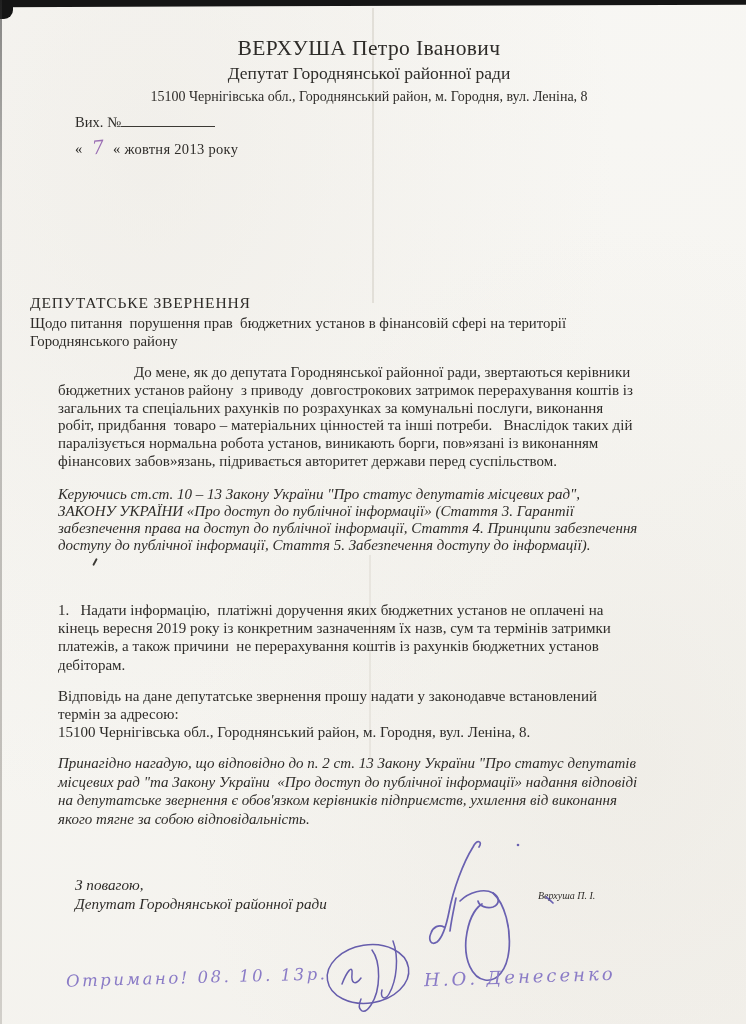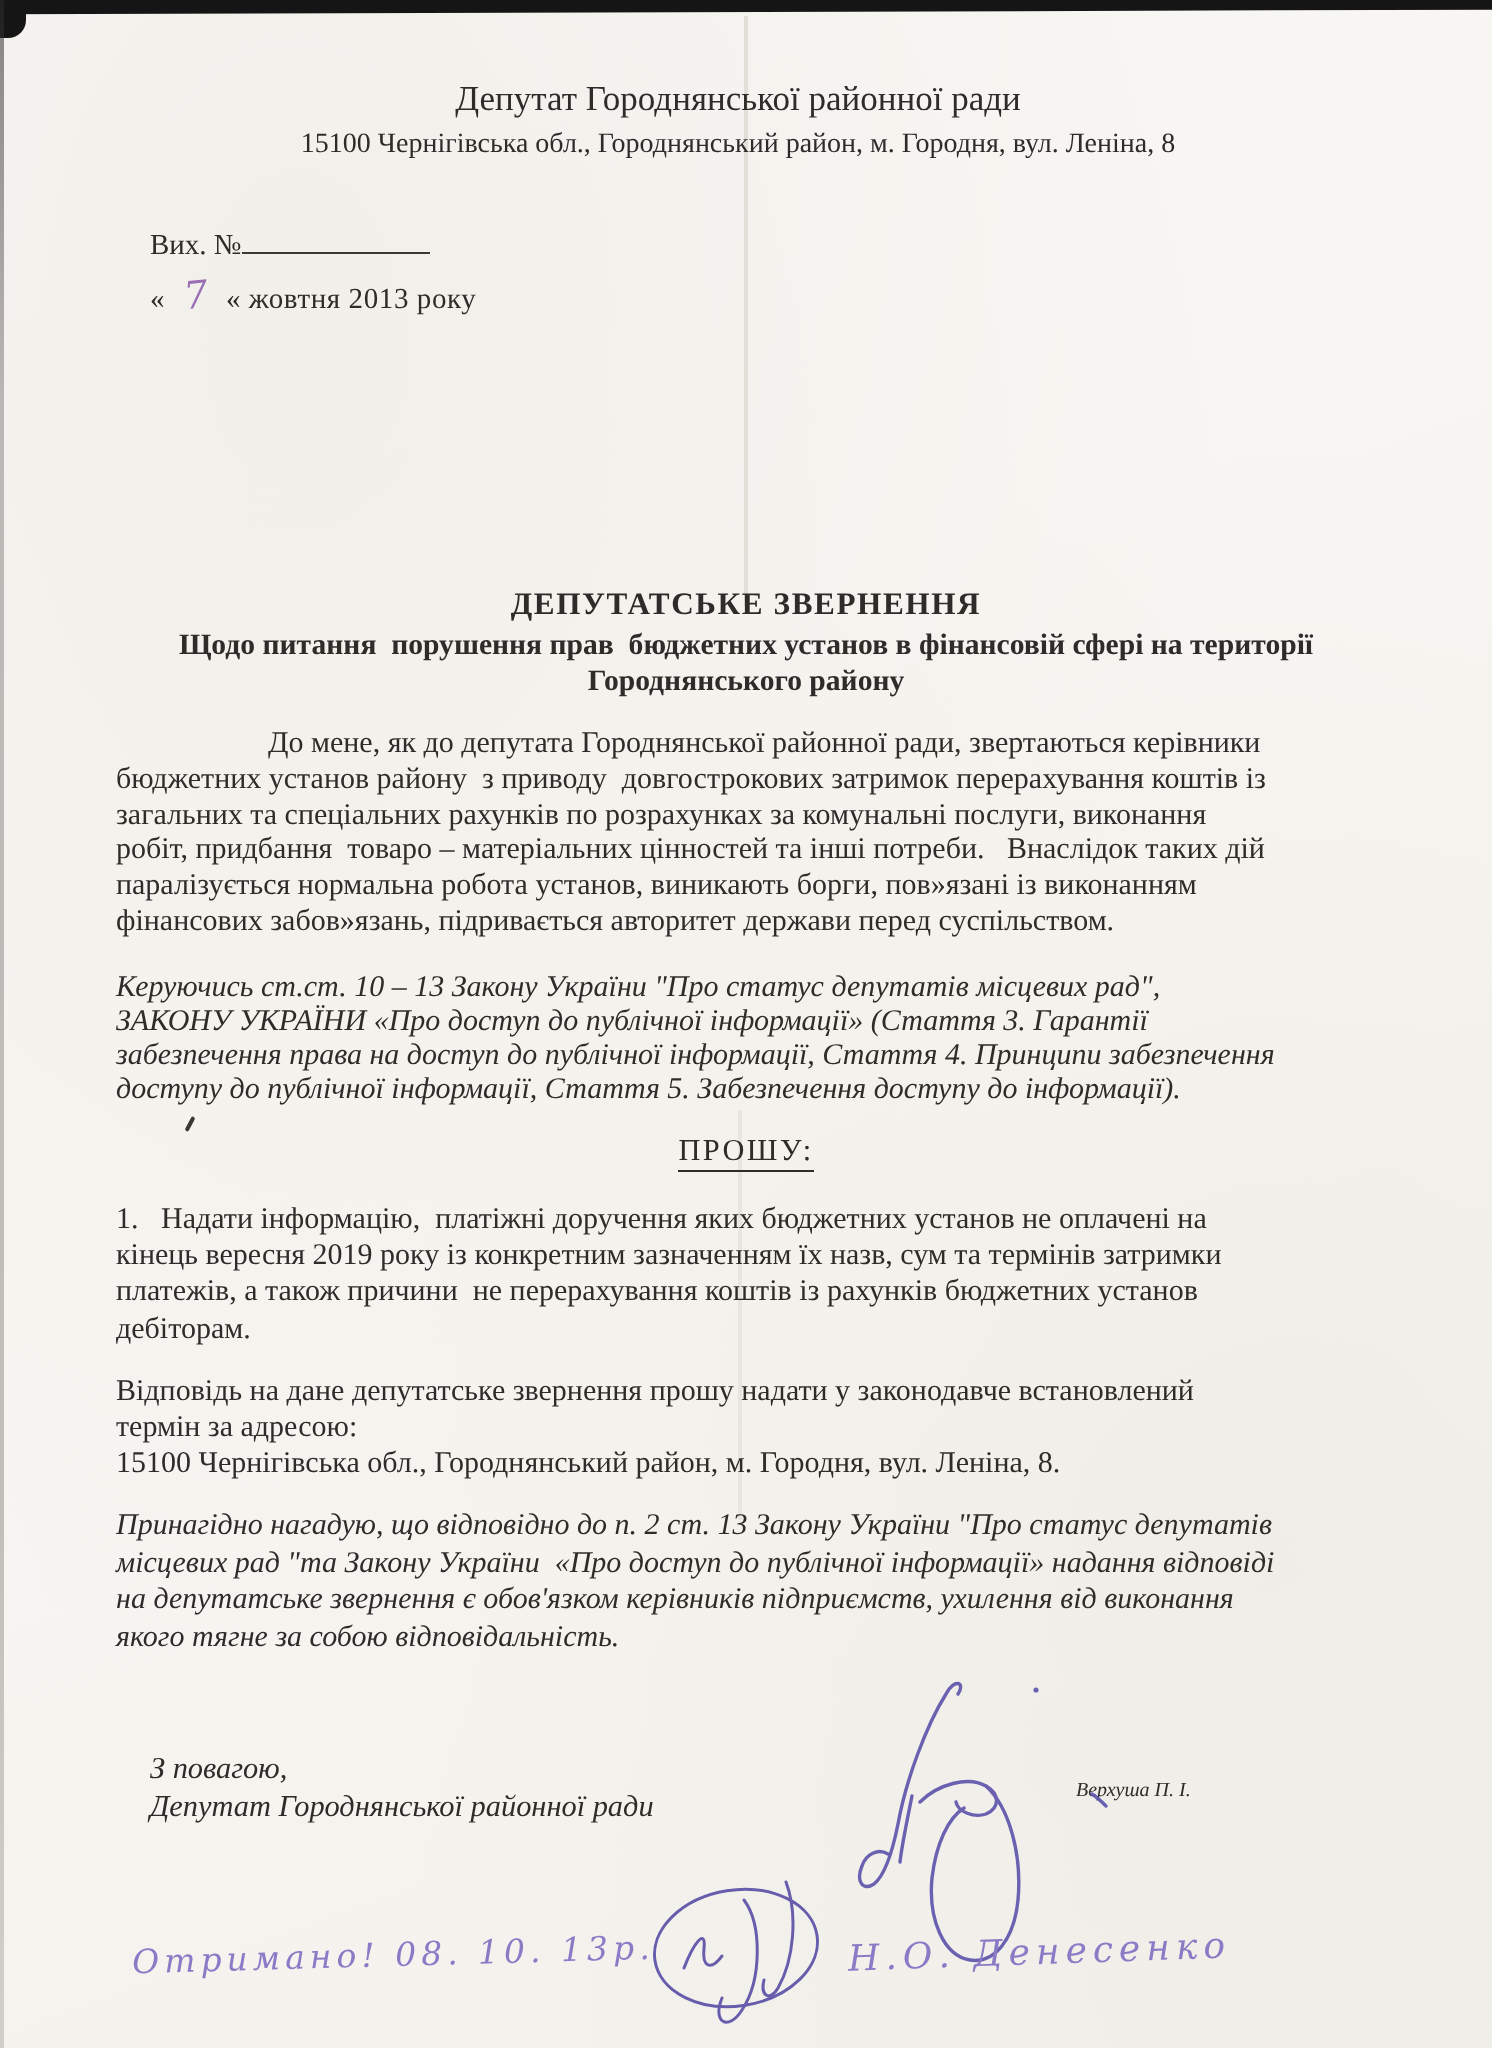--- a/index.html
+++ b/index.html
@@ -22,21 +22,21 @@
   .sender-name{font-size:21.5px;letter-spacing:.4px;}
   .sender-role{font-size:17.5px;margin-top:4px;}
   .sender-address{font-size:14px;margin-top:5px;}
   .sender-contacts{font-size:14px;margin-top:2px;display:inline-block;border-bottom:1.2px solid #3b3934;padding:0 10px 1px 6px;}
   .ref-block{position:absolute;left:75px;top:113px;font-size:14.5px;}
   .blank-line{display:inline-block;width:94px;border-bottom:1.2px solid #3b3934;height:13px;vertical-align:baseline;}
   .date-line{margin-top:5px;letter-spacing:.3px;}
   .handwritten-day{display:inline-block;color:#9b6fb4;font-size:19px;font-style:italic;transform:rotate(-6deg);margin:0 9px;font-family:"DejaVu Serif",serif;}
   .recipient-block{position:absolute;left:361px;top:143px;font-size:14.8px;line-height:17.6px;white-space:pre-line;}
   .recipient-address{position:absolute;left:361px;top:210px;font-size:14.8px;line-height:17.6px;white-space:pre-line;}
-  .doc-title{position:absolute;top:294px;left:30px;right:30px;text-align:center;font-weight:bold;}
+  .doc-title{position:absolute;top:294px;left:30px;right:30px;}
   .doc-heading{font-size:15.6px;letter-spacing:.8px;}
   .doc-subject{font-size:14.8px;margin-top:3px;line-height:17.6px;white-space:pre-wrap;}
   .para{position:absolute;left:58px;width:662px;font-size:15px;line-height:17.8px;white-space:pre-wrap;}
   .intro-paragraph{top:364px;text-indent:76px;}
   .legal-paragraph{top:486px;font-style:italic;line-height:17px;}
   .request-heading-row{position:absolute;top:567px;left:0;right:0;text-align:center;}
   .request-heading{font-size:15.2px;letter-spacing:1.2px;border-bottom:1.2px solid #2e2c29;padding-bottom:1px;}
   .request-item{top:601px;line-height:18.2px;}
   .response-paragraph{top:687px;line-height:18.2px;}
   .reminder-paragraph{top:754px;font-style:italic;line-height:18.6px;}
@@ -52,20 +52,21 @@
 
 <div class="page">
 
   <div class="scan-edge-top"></div>
   <div class="scan-corner"></div>
   <div class="scan-edge-left"></div>
   <div class="fold fold-1"></div>
   <div class="fold fold-2"></div>
 
   <div class="letterhead">
+    <div class="sender-name">ВЕРХУША Петро Іванович</div>
     <div class="sender-role">Депутат Городнянської районної ради</div>
     <div class="sender-address">15100 Чернігівська обл., Городнянський район, м. Городня, вул. Леніна, 8</div>
   </div>
 
   <div class="ref-block">
     <div><span>Вих. №</span><span class="blank-line"></span></div>
     <div class="date-line"><span>«</span><span class="handwritten-day">7</span><span>« жовтня 2013 року</span></div>
   </div>
 
 
@@ -79,23 +80,20 @@
 бюджетних установ району  з приводу  довгострокових затримок перерахування коштів із
 загальних та спеціальних рахунків по розрахунках за комунальні послуги, виконання
 робіт, придбання  товаро – матеріальних цінностей та інші потреби.   Внаслідок таких дій
 паралізується нормальна робота установ, виникають борги, пов»язані із виконанням
 фінансових забов»язань, підривається авторитет держави перед суспільством.</div>
   <div class="para legal-paragraph">Керуючись ст.ст. 10 – 13 Закону України "Про статус депутатів місцевих рад",
 ЗАКОНУ УКРАЇНИ «Про доступ до публічної інформації» (Стаття 3. Гарантії
 забезпечення права на доступ до публічної інформації, Стаття 4. Принципи забезпечення
 доступу до публічної інформації, Стаття 5. Забезпечення доступу до інформації).</div>
 
-  <div class="request-heading-row">
-    <span class="request-heading">ПРОШУ:</span>
-  </div>
 
   <div class="para request-item">1.   Надати інформацію,  платіжні доручення яких бюджетних установ не оплачені на
 кінець вересня 2019 року із конкретним зазначенням їх назв, сум та термінів затримки
 платежів, а також причини  не перерахування коштів із рахунків бюджетних установ
 дебіторам.</div>
   <div class="para response-paragraph">Відповідь на дане депутатське звернення прошу надати у законодавче встановлений
 термін за адресою:
 15100 Чернігівська обл., Городнянський район, м. Городня, вул. Леніна, 8.</div>
   <div class="para reminder-paragraph">Принагідно нагадую, що відповідно до п. 2 ст. 13 Закону України "Про статус депутатів
 місцевих рад "та Закону України  «Про доступ до публічної інформації» надання відповіді

